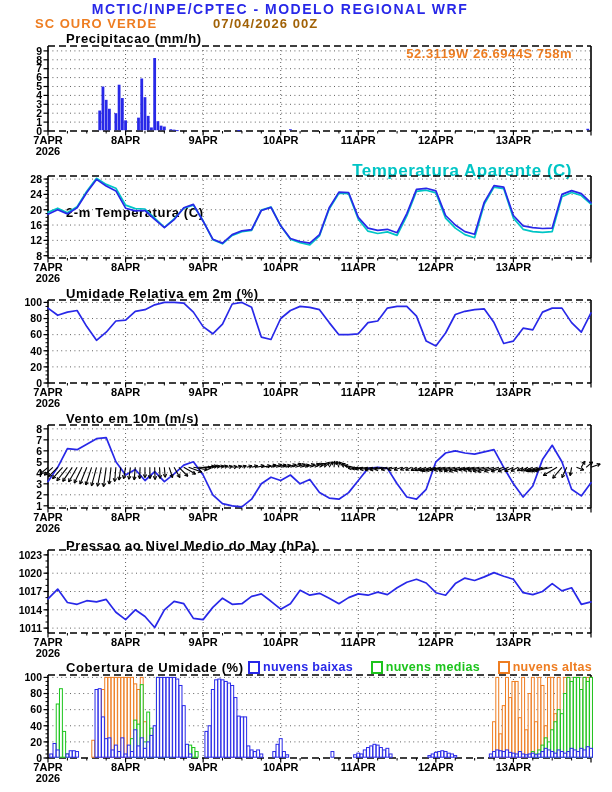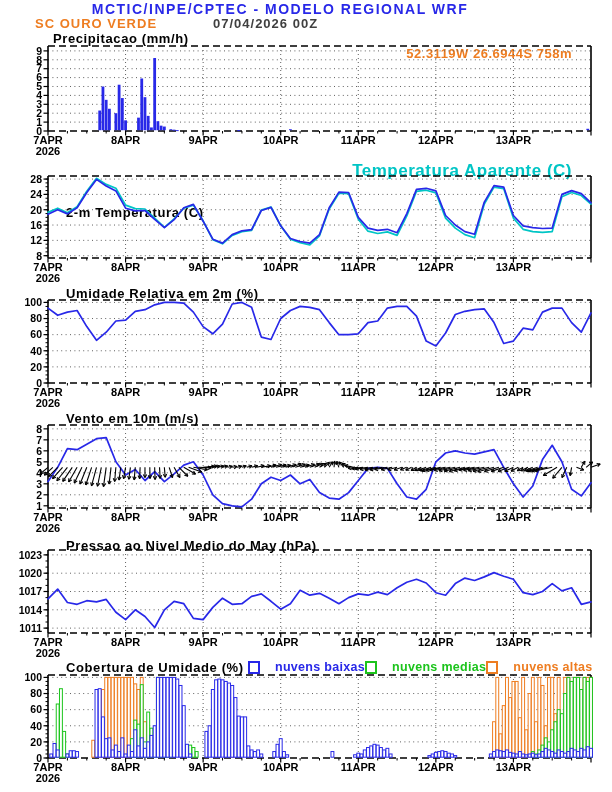--- a/index.html
+++ b/index.html
@@ -4,39 +4,39 @@
 <style>
   html,body{margin:0;padding:0;background:#ffffff;}
   body{width:612px;height:792px;position:relative;overflow:hidden;
        font-family:"Liberation Sans",sans-serif;-webkit-font-smoothing:antialiased;}
   .abs{position:absolute;white-space:nowrap;}
   .hdr1{top:1px;left:0;width:560px;text-align:center;font-size:14px;font-weight:bold;letter-spacing:1.5px;}
   .hdr-station{top:16px;left:35px;font-size:13px;font-weight:bold;letter-spacing:1px;}
   .hdr-run{top:16px;left:213px;font-size:13px;font-weight:bold;letter-spacing:1px;}
   .hdr-coords{top:30px;left:300px;width:272px;text-align:right;font-size:13px;font-weight:bold;letter-spacing:0.5px;}
   .ctitle{font-size:13px;font-weight:bold;letter-spacing:0.6px;color:#000;}
-  .t-precip{top:31px;left:53px;}
+  .t-precip{top:31px;left:66px;}
   .t-temp{top:161px;left:66px;margin-top:44px;}
   .t-rh{top:286px;left:66px;}
   .t-wind{top:411px;left:66px;}
   .t-pres{top:538px;left:66px;}
   .t-clouds{top:660px;left:66px;}
   .temp-legend{top:161px;left:326px;width:246px;text-align:right;font-size:17px;font-weight:bold;letter-spacing:0.5px;}
   .cloud-legend{top:660px;left:248px;width:344px;display:flex;justify-content:space-between;
                 font-size:12.5px;font-weight:bold;letter-spacing:0.3px;}
-  .leg-item{display:flex;align-items:center;gap:12px;}
+  .leg-item{display:flex;align-items:center;}
   .leg-sq{display:inline-block;width:8px;height:9px;border:2px solid #000;background:#fff;margin-right:3px;}
   #canvas{position:absolute;top:0;left:0;}
 </style>
 </head>
 <body>
 
 <div class="abs hdr1" style="color: rgb(40, 40, 232);">MCTIC/INPE/CPTEC - MODELO REGIONAL WRF</div>
 <div class="abs hdr-station" style="color: rgb(238, 125, 33);">SC OURO VERDE</div>
-<div class="abs hdr-run" style="color: #404040;">07/04/2026 00Z</div>
+<div class="abs hdr-run" style="color: #a16207;">07/04/2026 00Z</div>
 <div class="abs hdr-coords" style="color: rgb(238, 125, 33); margin-top: 16px;">52.3119W 26.6944S 758m</div>
 
 <div class="abs ctitle t-precip">Precipitacao (mm/h)</div>
 <div class="abs ctitle t-temp">2-m Temperatura (C)</div>
 <div class="abs temp-legend" style="color: rgb(0, 197, 197);">Temperatura Aparente (C)</div>
 <div class="abs ctitle t-rh">Umidade Relativa em 2m (%)</div>
 <div class="abs ctitle t-wind">Vento em 10m (m/s)</div>
 <div class="abs ctitle t-pres">Pressao ao Nivel Medio do May (hPa)</div>
 <div class="abs ctitle t-clouds">Cobertura de Umidade (%)</div>
 

